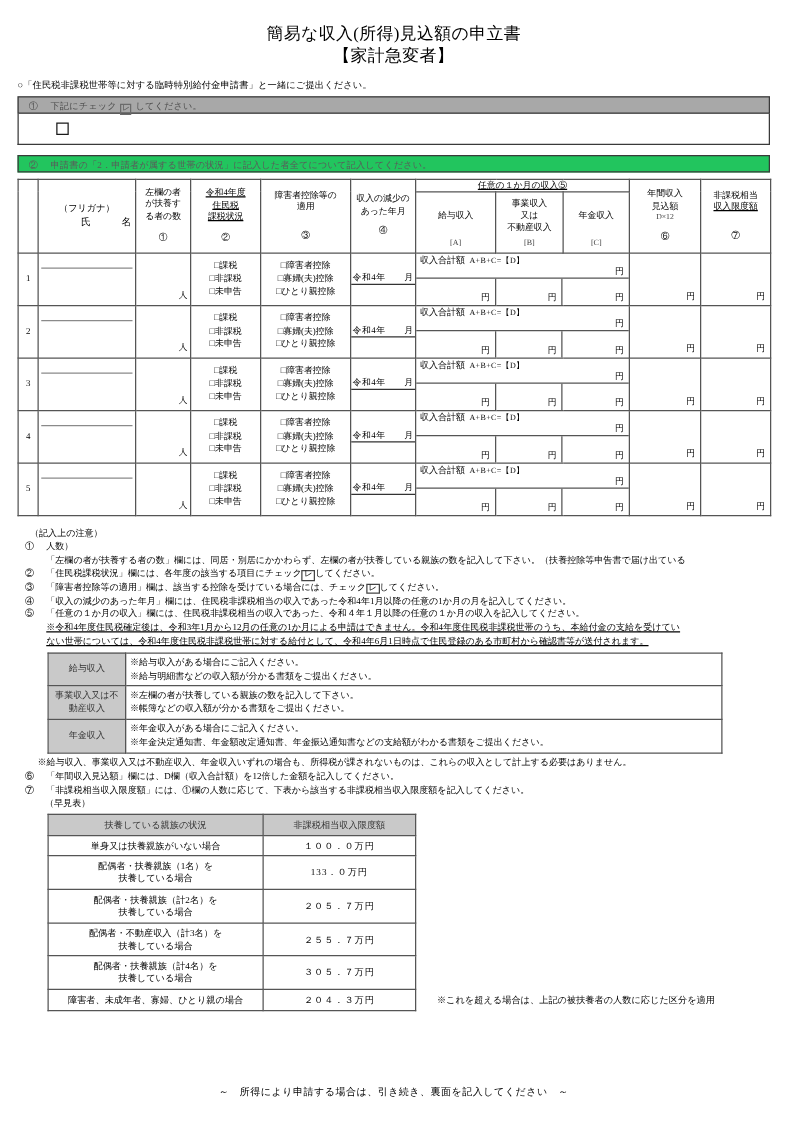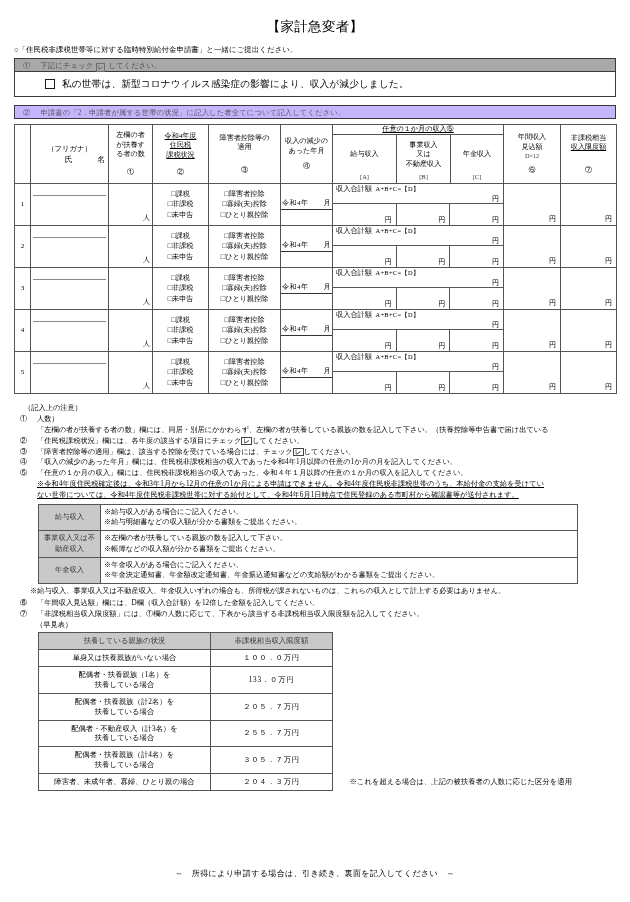--- a/index.html
+++ b/index.html
@@ -56,21 +56,21 @@
     border: 1.6px solid #3a3a3a;
     box-sizing: border-box;
     height: 14px;
     line-height: 13px;
     font-size: 7.3px;
     padding-left: 8px;
     color: #4d4d4d;
     letter-spacing: 0.15px;
   }
   .section-bar.dark {
-    background: #c4b5fd;
+    background: #22c55e;
     color: #5a5a5a;
   }
   .cb-inline {
     display: inline-block;
     width: 7px;
     height: 7px;
     border: 1px solid #6b6b6b;
     vertical-align: -1px;
     text-align: center;
     line-height: 6px;
@@ -353,36 +353,36 @@
     background: #fff;
     padding: 5px 0;
   }
 </style>
 </head>
 <body>
 
 <div class="page">
 
   <div class="title-block">
+    <div class="title-main">簡易な収入(所得)見込額の申立書</div>
     <div class="title-sub">【家計急変者】</div>
   </div>
 
   <div class="lead">○「住民税非課税世帯等に対する臨時特別給付金申請書」と一緒にご提出ください。</div>
 
   <div class="section-bar">
     <span>①</span>
     <span style="display:inline-block;width:6px"></span>
     <span>下記にチェック</span>
     <span class="cb-inline">レ</span>
     <span>してください。</span>
   </div>
 
   <div class="statement-box">
     <span class="box-cb"></span>
-    <span>私の世帯は、新型コロナウイルス感染症の影響により、収入が減少しました。</span>
   </div>
 
   <div class="section-bar dark" style="margin-top:8px">
     <span>②</span>
     <span style="display:inline-block;width:6px"></span>
     <span>申請書の「2．申請者が属する世帯の状況」に記入した者全てについて記入してください。</span>
   </div>
 
   <div class="main-table-wrap">
     <table class="grid">

